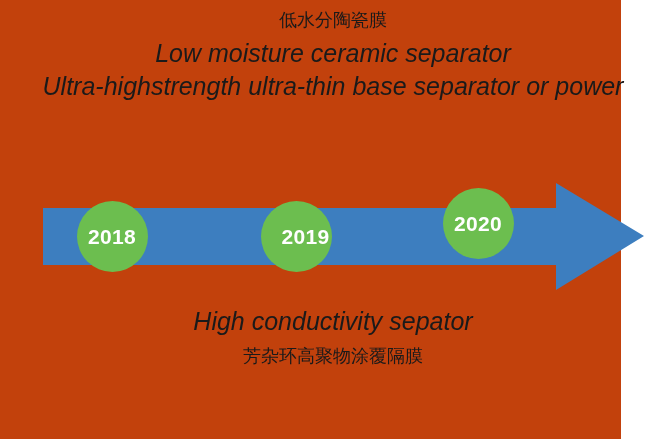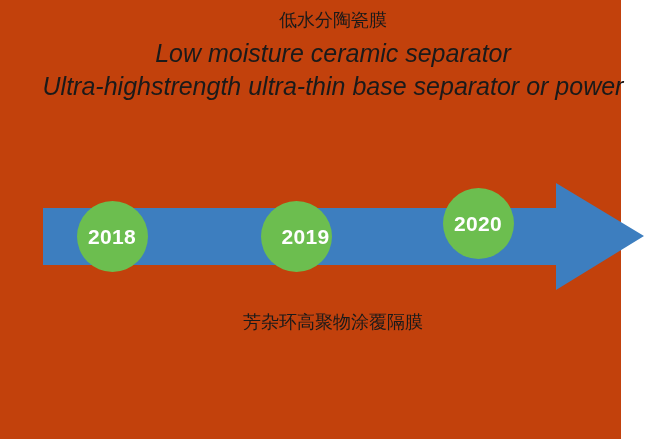--- a/index.html
+++ b/index.html
@@ -118,16 +118,17 @@
     <span class="milestone-label" style="color: rgb(255, 255, 255);">2018</span>
   </div>
   <div class="milestone" id="milestone-1" style="left: 260.5px; top: 200.5px; background: rgb(108, 190, 79);">
     <span class="milestone-label" style="color: rgb(255, 255, 255); margin-left: 19px;">2019</span>
   </div>
   <div class="milestone" id="milestone-2" style="left: 442.5px; top: 188px; background: rgb(108, 190, 79);">
     <span class="milestone-label" style="color: rgb(255, 255, 255);">2020</span>
   </div>
 
   <div id="bottom-text-block" class="text-block">
+    <div id="bottom-line-2" class="text-line latin" style="color: rgb(26, 26, 26);">High conductivity sepator</div>
     <div id="bottom-line-3" class="text-line cjk" style="color: rgb(26, 26, 26);">芳杂环高聚物涂覆隔膜</div>
   </div>
 
 </div>
 
 </body></html>

